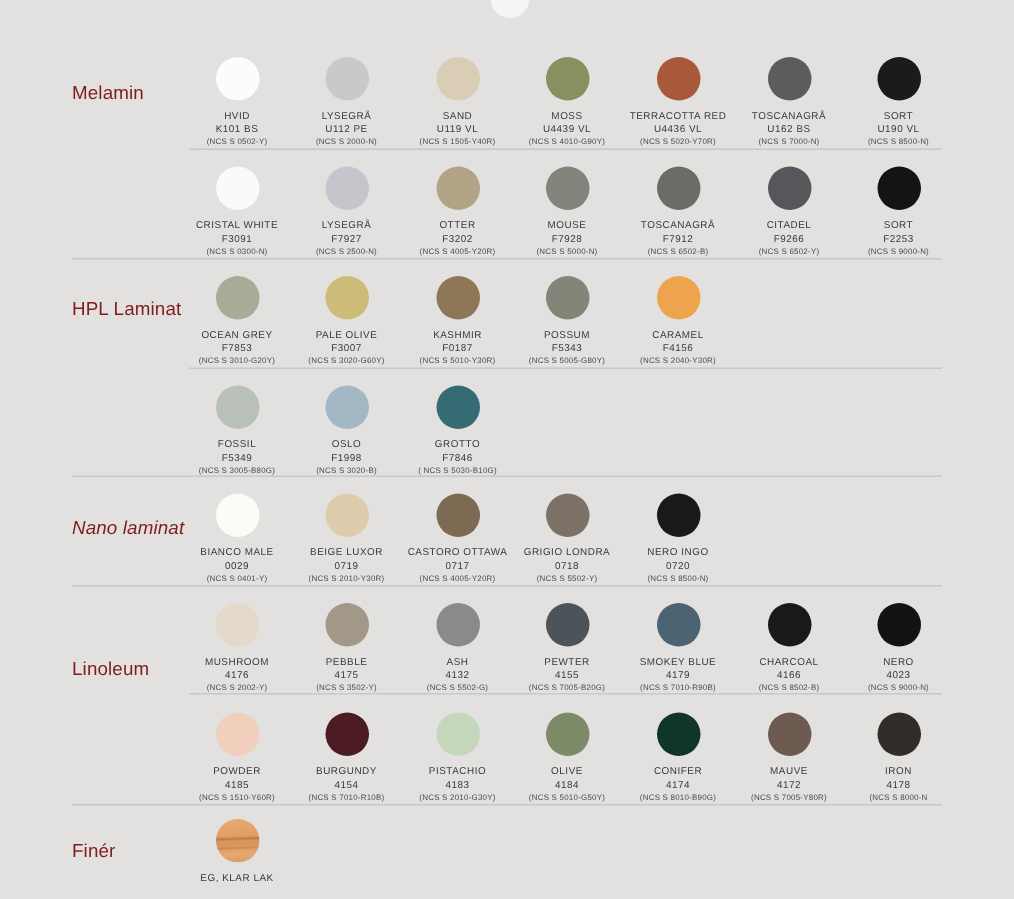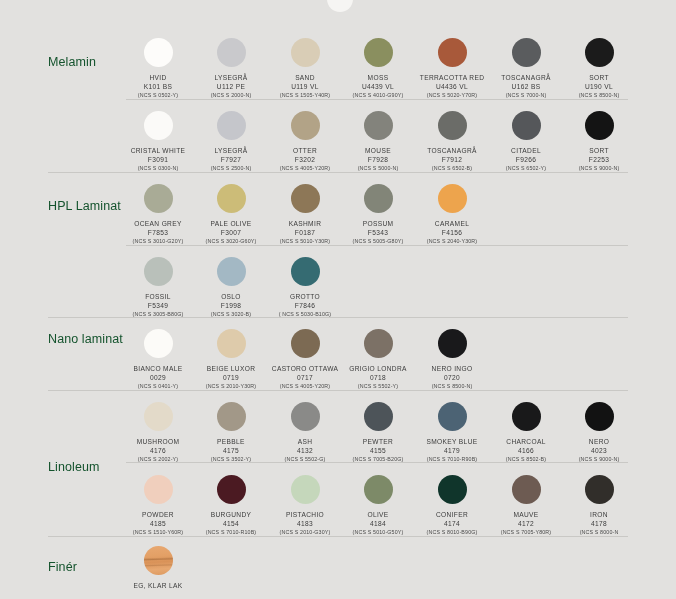--- a/index.html
+++ b/index.html
@@ -51,21 +51,21 @@
     background: #c9c8c5;
   }
   .divider.full  { left: 48px;  width: 580px; }
   .divider.inset { left: 126px; width: 502px; }
 
   
   .section-label {
     position: absolute;
     left: 48px;
     font-size: 12.5px;
-    color: #14532d;
+    color: #7f1d1d;
     letter-spacing: .1px;
     white-space: nowrap;
   }
 
   
   .swatch {
     position: absolute;
     width: 96px;
     text-align: center;
   }
@@ -370,18 +370,18 @@
         <div class="code">4178</div>
         <div class="ncs">(NCS S 8000-N</div>
       </div>
       <div class="divider full" style="top: 536px;"></div>
       <div class="swatch" style="left: 110px; top: 546px;">
         <span class="dot wood"></span>
         <div class="name">EG, KLAR LAK</div>
       </div>
       <div class="section-label" style="top: 55px;">Melamin</div>
       <div class="section-label" style="top: 199px; text-align: right;">HPL Laminat</div>
-      <div class="section-label" style="top: 332px;">Nano laminat</div>
-      <div class="section-label" style="top: 460px;">Linoleum</div>
+      <div class="section-label" style="top: 345px; font-style: italic;">Nano laminat</div>
+      <div class="section-label" style="top: 439px;">Linoleum</div>
       <div class="section-label" style="top: 560px;">Finér</div>
     </div>
 
 </div>
 
 </body></html>

